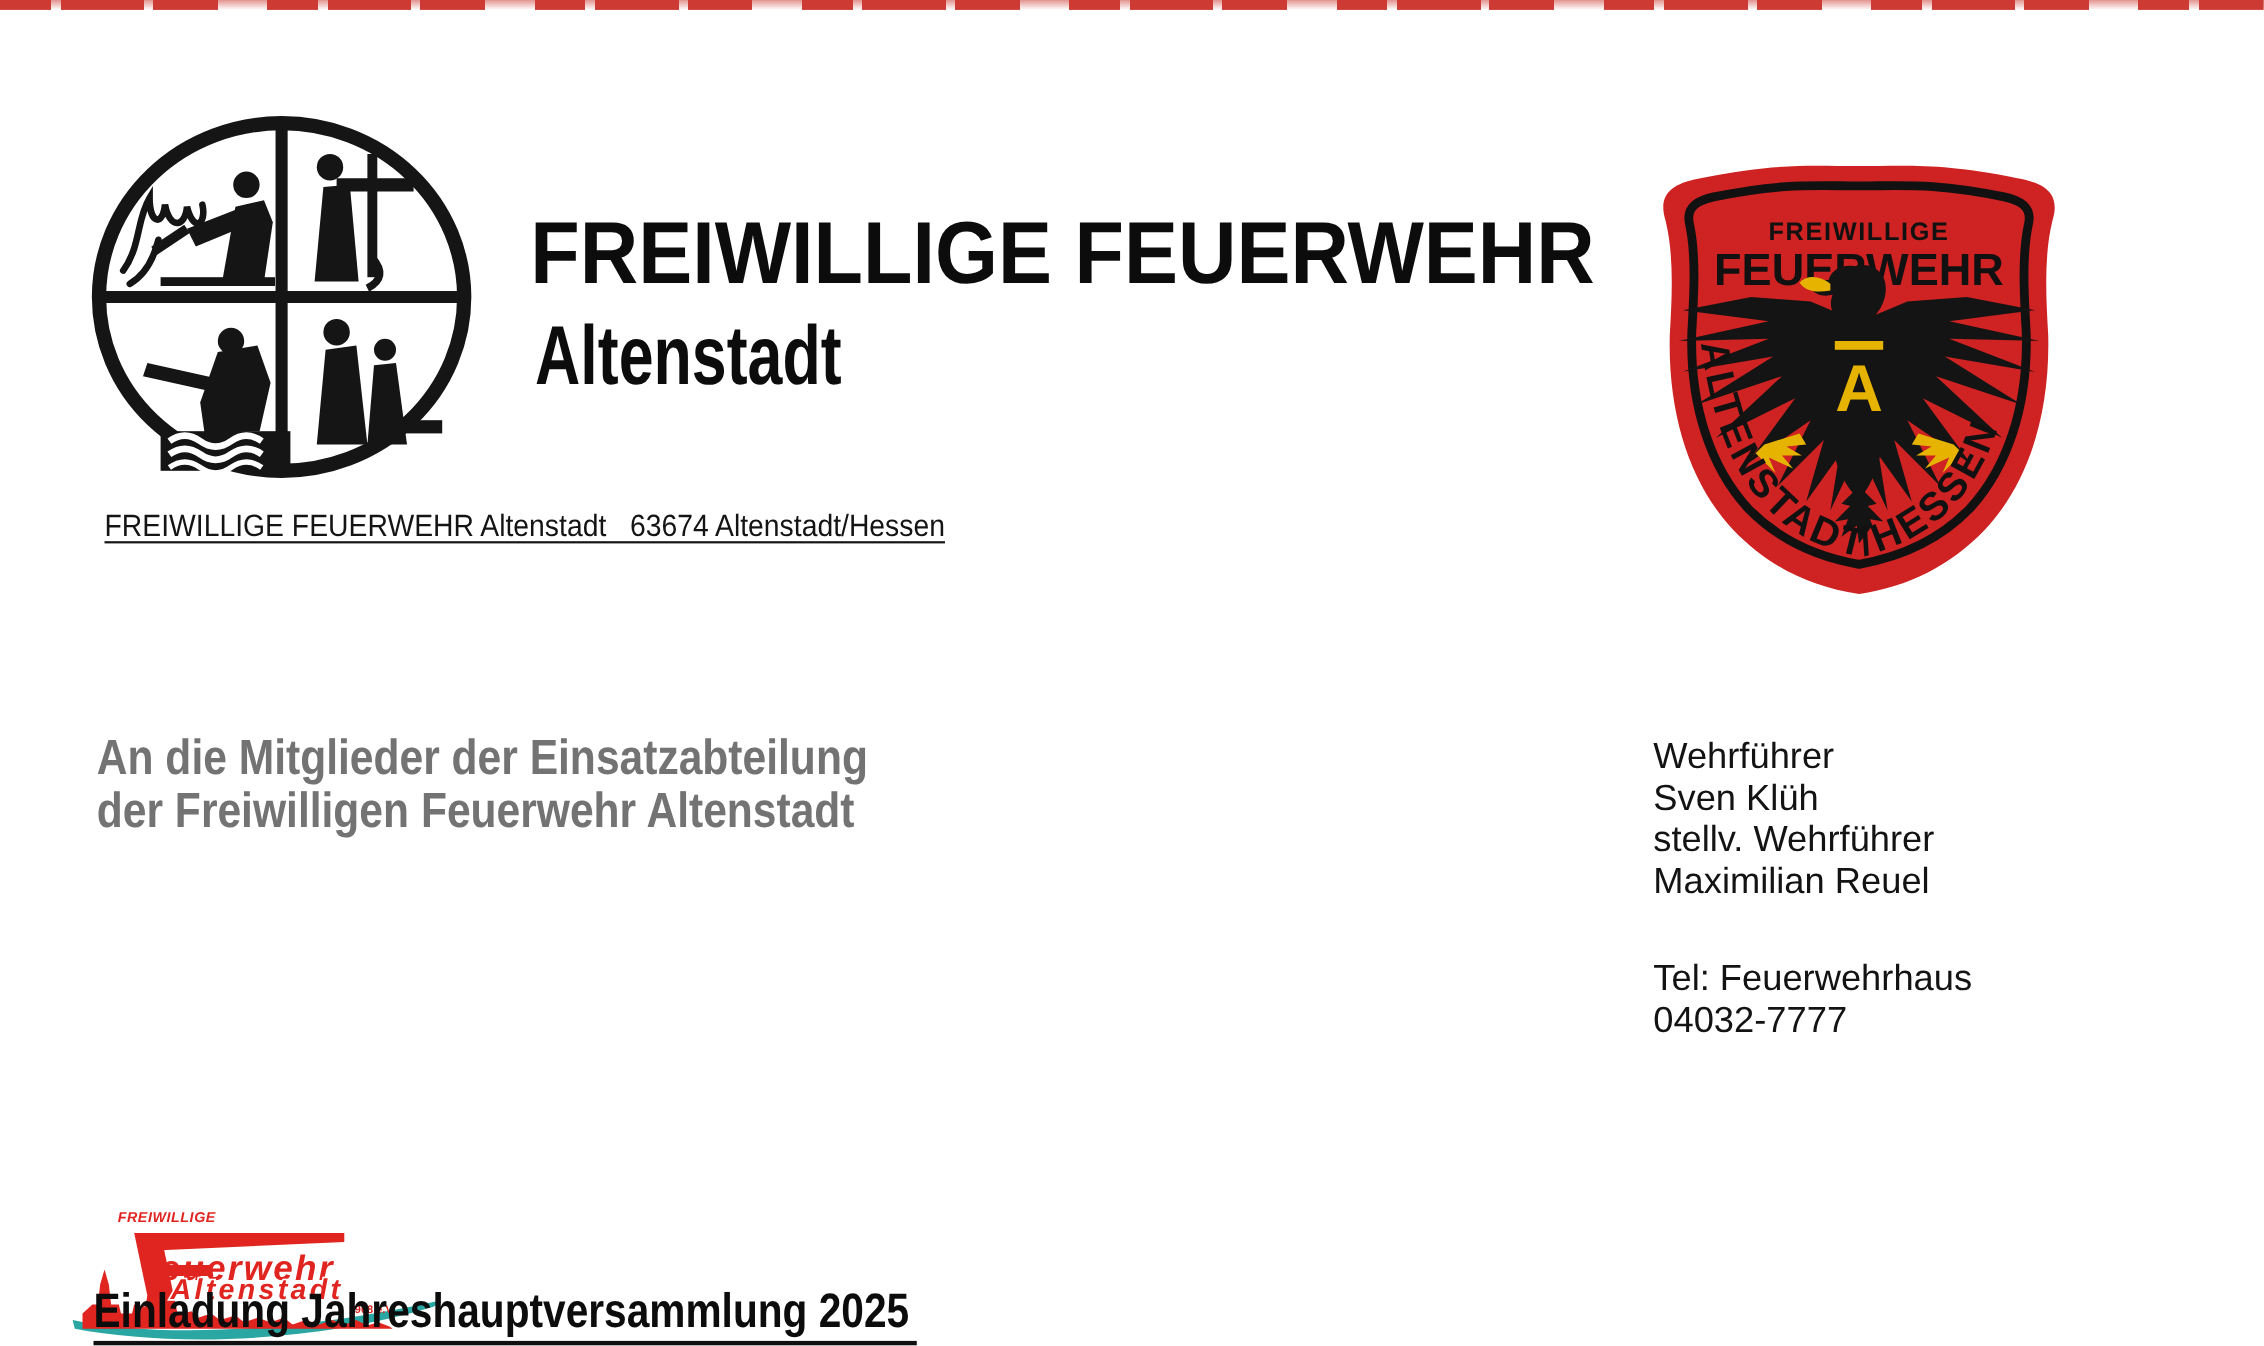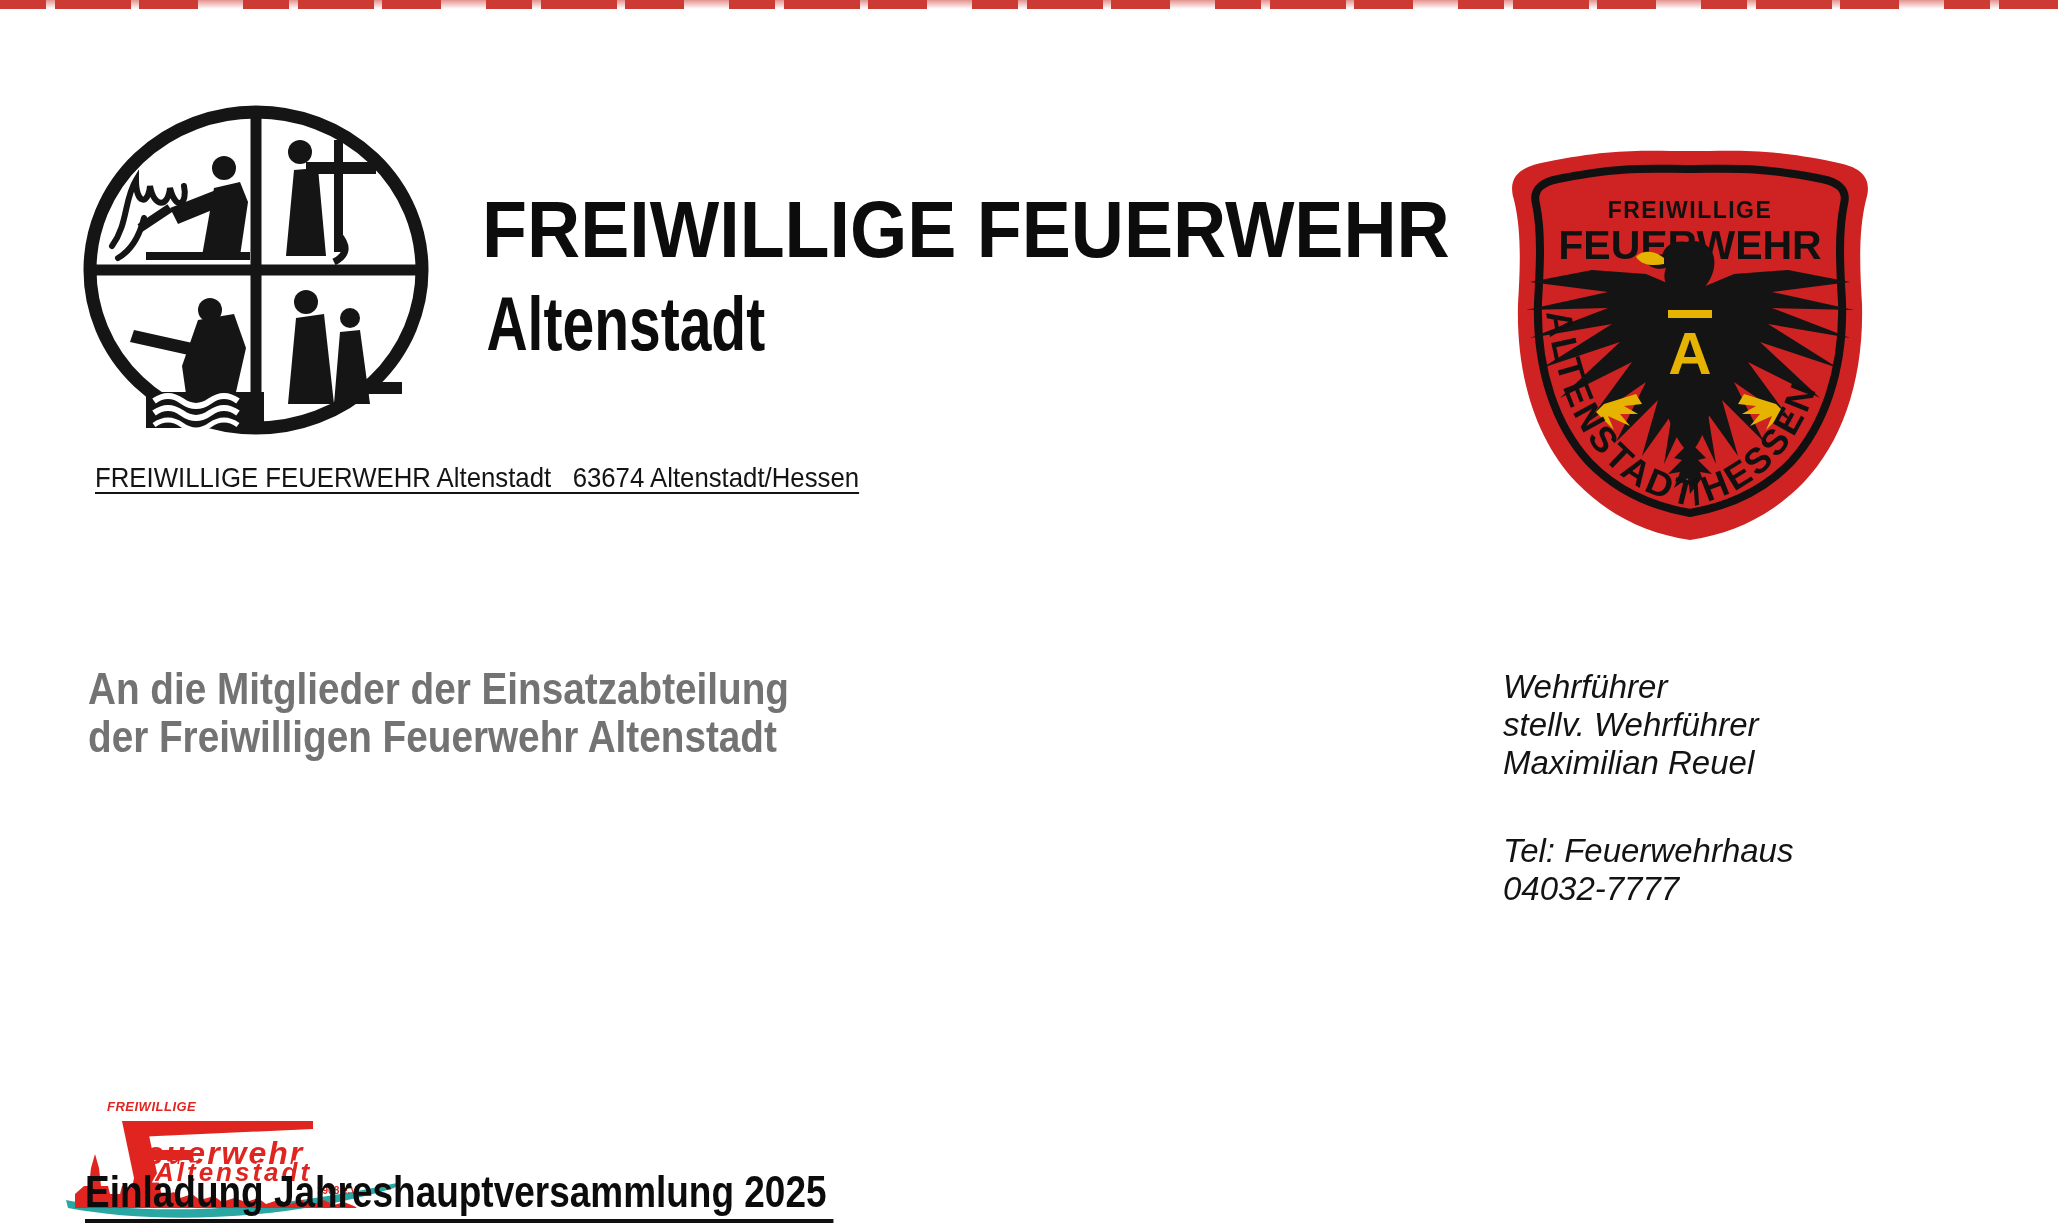--- a/index.html
+++ b/index.html
@@ -34,21 +34,21 @@
      white-space:pre;text-decoration:underline;text-decoration-thickness:2px;text-underline-offset:5px;}
 
   
   #recipient{left:88px;top:665px;font-size:45px;font-weight:bold;line-height:48px;color:#737373;}
   #recipient span{display:block;transform:scaleX(.86);transform-origin:left center;white-space:nowrap;}
 
   
   #contact{left:1503px;top:668px;font-size:33px;line-height:38px;color:#131313;}
   #contact .grp2{}
   #contact .grp3{margin-top:50px;}
-  #contact span{display:block;white-space:nowrap;font-style:italic;}
+  #contact span{display:block;white-space:nowrap;}
 
   
   #subject{left:85px;top:1170px;font-size:44px;font-weight:bold;line-height:1;z-index:5;color:#0c0c0c;}
   #subject > span{display:inline-block;transform:scaleX(.84);transform-origin:left center;white-space:nowrap;
      border-bottom:4px solid #101010;padding:0 8px 5px 0;}
 
   svg{display:block;}
   svg text{font-family:"Liberation Sans", sans-serif;}
 </style>
 </head>
@@ -139,20 +139,21 @@
 </div>
 
 <div id="recipient" class="abs">
   <span>An die Mitglieder der Einsatzabteilung</span>
   <span>der Freiwilligen Feuerwehr Altenstadt</span>
 </div>
 
 <div id="contact" class="abs">
   <div class="grp1">
     <span>Wehrführer</span>
+    <span>Sven Klüh</span>
   </div>
   <div class="grp2">
     <span>stellv. Wehrführer</span>
     <span>Maximilian Reuel</span>
   </div>
   <div class="grp3">
     <span>Tel: Feuerwehrhaus</span>
     <span>04032-7777</span>
   </div>
 </div>

